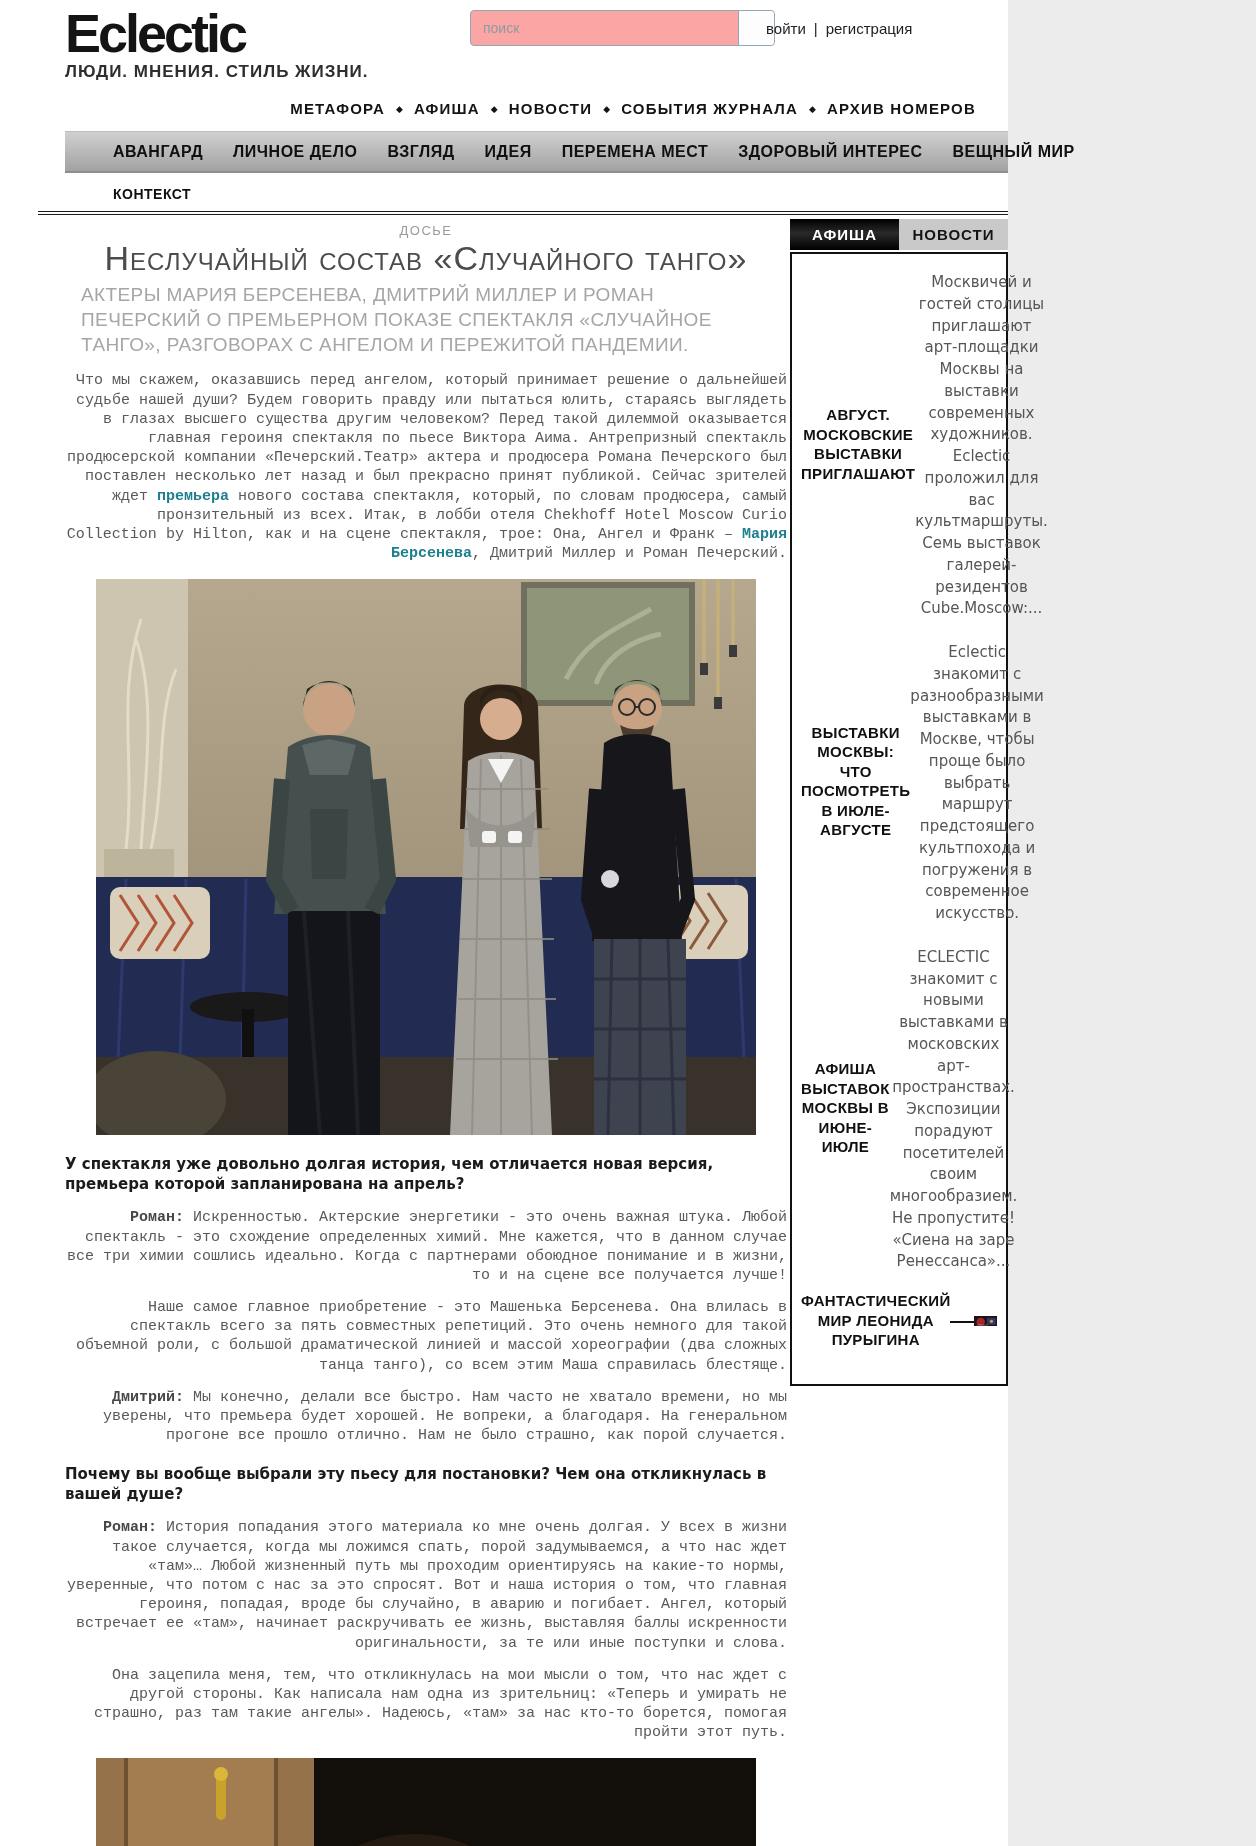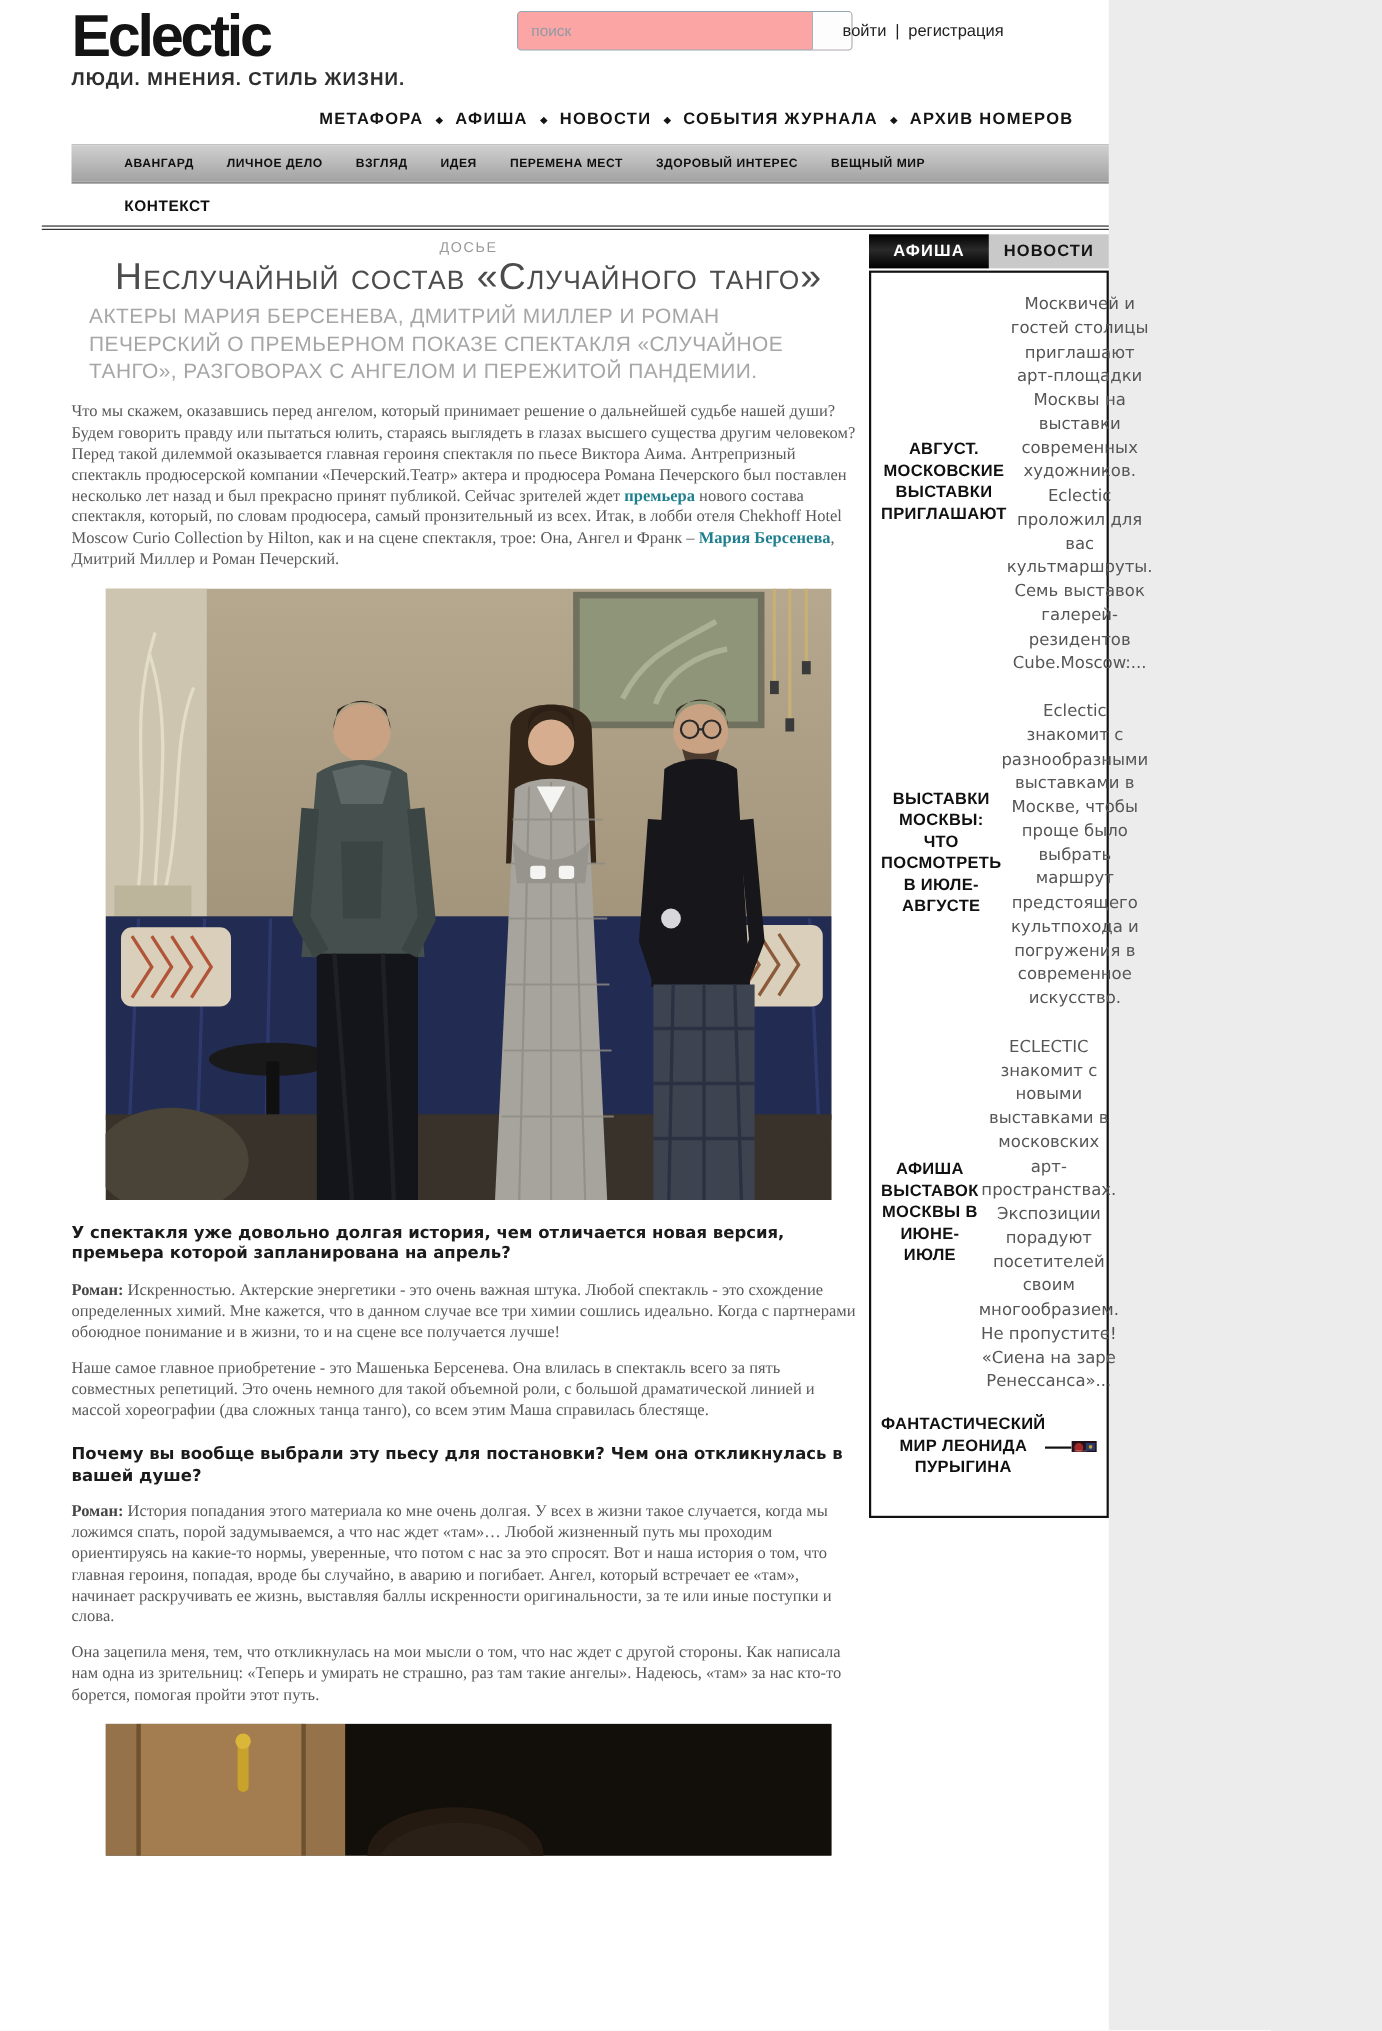--- a/index.html
+++ b/index.html
@@ -19,36 +19,36 @@
   .auth a{color:#222;text-decoration:none;cursor:pointer;}
   .auth .div{margin:0 8px;color:#222;}
 
   
   .main-nav{display:flex;justify-content:flex-end;align-items:center;padding:8px 32px 14px 0;}
   .main-nav a{font-size:15px;font-weight:bold;letter-spacing:1.2px;color:#141414;text-decoration:none;cursor:pointer;white-space:nowrap;}
   .main-nav .sep{font-size:9px;color:#141414;margin:0 11px;}
 
   
   .section-bar{margin-left:65px;background:linear-gradient(#d0d0d0,#a2a2a2);border-top:1px solid #bdbdbd;border-bottom:2px solid #8e8e8e;display:flex;gap:30px;padding:11px 10px 10px 48px;}
-  .section-bar a{font-size:11px;font-weight:bold;letter-spacing:.5px;color:#101010;text-decoration:none;cursor:pointer;white-space:nowrap;}
+  .section-bar a{font-size:16px;font-weight:bold;letter-spacing:.5px;color:#101010;text-decoration:none;cursor:pointer;white-space:nowrap;}
 
   .context-row{margin-left:113px;padding:12px 0 8px;}
   .context-row a{font-size:14px;font-weight:bold;letter-spacing:.5px;color:#101010;text-decoration:none;cursor:pointer;}
   .dbl-line{margin-left:38px;height:2px;border-top:1px solid #1c1c1c;border-bottom:1px solid #1c1c1c;}
 
   
   .columns{display:flex;padding-left:65px;margin-top:4px;}
   .main-col{width:722px;}
   .side-col{width:218px;margin-left:3px;}
 
   
   .a-category{text-align:center;font-size:13px;letter-spacing:1.5px;color:#9a9a9a;margin-top:4px;}
   .a-title{text-align:center;font-variant:small-caps;font-weight:normal;font-size:34px;letter-spacing:1px;color:#4c4c4c;margin:2px 0 6px;line-height:1.1;}
   .a-subtitle{text-align:left;font-size:19px;letter-spacing:.4px;color:#a6a6a6;line-height:1.3;max-width:690px;margin:0 auto 14px;}
-  .body-p{font-family:Liberation Serif, serif;font-size:15px;line-height:1.28;color:#5a5a5a;margin:0 0 13px;}
+  .body-p{font-family:Liberation Mono, monospace;font-size:15px;line-height:1.28;color:#5a5a5a;margin:0 0 13px;text-align:right;}
   .seg-link{color:#1f7f8e;font-weight:bold;cursor:pointer;}
   .seg-bold{font-weight:bold;color:#474747;}
   .question{font-family:"DejaVu Sans",sans-serif;font-size:15px;line-height:1.3;font-weight:bold;color:#1b1b1b;margin:20px 0 14px;}
   .photo-main{width:660px;height:556px;margin:16px auto 18px;display:block;}
   .photo-bottom{width:660px;height:120px;margin:16px auto 0;display:block;}
   .photo-main svg,.photo-bottom svg{display:block;width:100%;height:100%;}
 
   
   .tabs{display:flex;height:31px;}
   .tab{flex:1;display:flex;align-items:center;justify-content:center;font-size:15px;font-weight:bold;letter-spacing:1px;cursor:pointer;}
@@ -209,20 +209,21 @@
                 <line x1="544" y1="360" x2="544" y2="556"></line>
                 <line x1="572" y1="360" x2="578" y2="556"></line>
               </g>
             <circle cx="514" cy="300" r="9" fill="#d8d8dc"></circle>
           </svg>
         </div>
 
         <p class="question">У спектакля уже довольно долгая история, чем отличается новая версия, премьера которой запланирована на апрель?</p>
         <p class="body-p"><span class="seg-bold">Роман:</span><span> Искренностью. Актерские энергетики - это очень важная штука. Любой спектакль - это схождение определенных химий. Мне кажется, что в данном случае все три химии сошлись идеально. Когда с партнерами обоюдное понимание и в жизни, то и на сцене все получается лучше!</span></p>
         <p class="body-p"><span>Наше самое главное приобретение - это Машенька Берсенева. Она влилась в спектакль всего за пять совместных репетиций. Это очень немного для такой объемной роли, с большой драматической линией и массой хореографии (два сложных танца танго), со всем этим Маша справилась блестяще.</span></p>
+        <p class="body-p"><span class="seg-bold">Дмитрий:</span><span> Мы конечно, делали все быстро. Нам часто не хватало времени, но мы уверены, что премьера будет хорошей. Не вопреки, а благодаря. На генеральном прогоне все прошло отлично. Нам не было страшно, как порой случается.</span></p>
         <p class="question">Почему вы вообще выбрали эту пьесу для постановки? Чем она откликнулась в вашей душе?</p>
         <p class="body-p"><span class="seg-bold">Роман:</span><span> История попадания этого материала ко мне очень долгая. У всех в жизни такое случается, когда мы ложимся спать, порой задумываемся, а что нас ждет «там»… Любой жизненный путь мы проходим ориентируясь на какие-то нормы, уверенные, что потом с нас за это спросят. Вот и наша история о том, что главная героиня, попадая, вроде бы случайно, в аварию и погибает. Ангел, который встречает ее «там», начинает раскручивать ее жизнь, выставляя баллы искренности оригинальности, за те или иные поступки и слова.</span></p>
         <p class="body-p"><span>Она зацепила меня, тем, что откликнулась на мои мысли о том, что нас ждет с другой стороны. Как написала нам одна из зрительниц: «Теперь и умирать не страшно, раз там такие ангелы». Надеюсь, «там» за нас кто-то борется, помогая пройти этот путь.</span></p>
 
         <div class="photo-bottom">
           <svg viewBox="0 0 660 120" preserveAspectRatio="none">
             <rect width="660" height="120" fill="#17110b"></rect>
             <rect x="0" y="0" width="218" height="120" fill="#96724a"></rect>
             <rect x="30" y="0" width="150" height="120" fill="#a37c50"></rect>
             <line x1="30" y1="0" x2="30" y2="120" stroke="#6e5130" stroke-width="4"></line>

